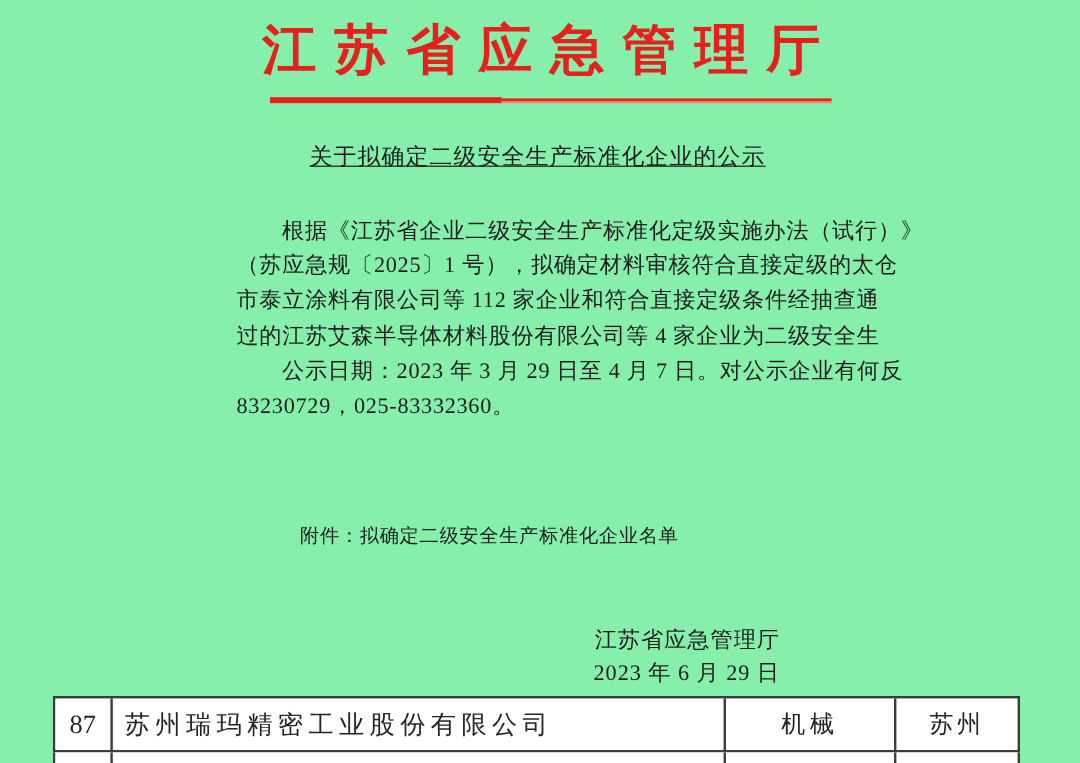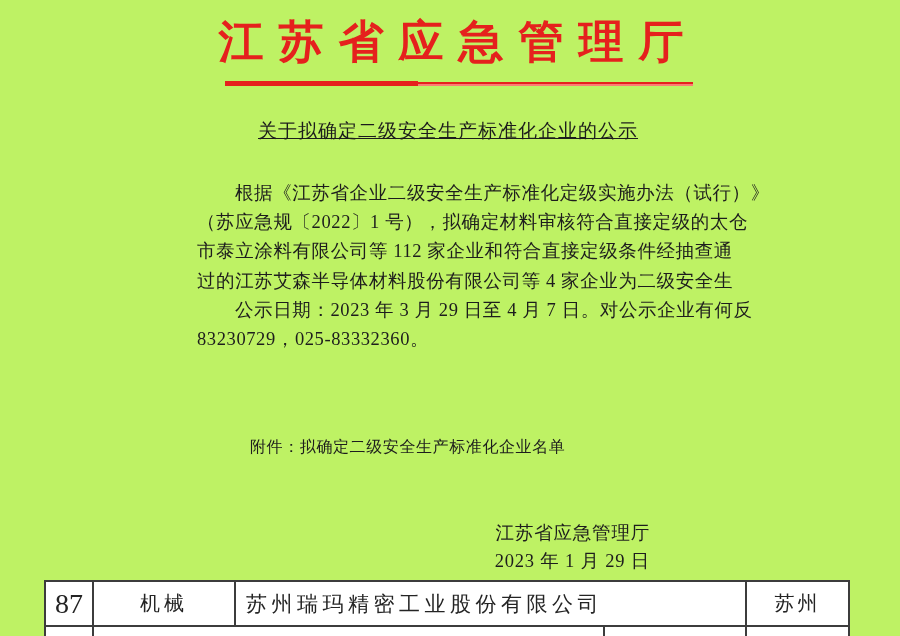--- a/index.html
+++ b/index.html
@@ -1,17 +1,17 @@
 <!DOCTYPE html>
 <html><head>
 <meta charset="utf-8">
 <style>
   html,body { margin:0; padding:0; background:#ffffff; }
   .page {
-    position:relative; width:900px; height:636px; background:#bef264;
+    position:relative; width:900px; height:636px; background:#86efac;
     overflow:hidden; font-family:"Liberation Serif","DejaVu Serif",serif;
     color:#1e1e1e;
   }
 
   
   .masthead {
     position:absolute; left:0; top:16px; width:100%;
     text-align:center; text-indent:17px;
     font-family:"Liberation Sans","DejaVu Sans",sans-serif;
     font-weight:700; font-size:45px; line-height:52px;
@@ -61,21 +61,21 @@
     overflow:hidden;
   }
   .trow {
     display:flex; width:100%; height:47px;
     border:2px solid #3c3c3c; box-sizing:border-box; background:#fff;
   }
   .trow.partial { height:12px; border-top:none; border-bottom:none; }
   .cell { box-sizing:border-box; display:flex; align-items:center; color:#242424; }
   .c-no {
     width:48px; border-right:2px solid #3c3c3c; justify-content:center;
-    font-size:28px;
+    font-size:22px;
   }
   .c-company {
     flex:1; border-right:2px solid #3c3c3c; padding-left:10px;
     font-size:21px; letter-spacing:4.5px; white-space:nowrap; overflow:hidden;
   }
   .c-industry {
     width:142px; border-right:2px solid #3c3c3c; justify-content:center;
     font-size:20px; letter-spacing:4px;
   }
   .c-city {
@@ -88,37 +88,37 @@
 <div class="page">
 
   <div class="masthead">江苏省应急管理厅</div>
   <div class="redline-left"></div>
   <div class="redline-right"></div>
 
   <div class="subtitle">关于拟确定二级安全生产标准化企业的公示</div>
 
   <div class="body-block">
     <div class="line indent">根据《江苏省企业二级安全生产标准化定级实施办法（试行）》</div>
-    <div class="line">（苏应急规〔2022〕1 号），拟确定材料审核符合直接定级的太仓</div>
+    <div class="line">（苏应急规〔2025〕1 号），拟确定材料审核符合直接定级的太仓</div>
     <div class="line">市泰立涂料有限公司等 112 家企业和符合直接定级条件经抽查通</div>
     <div class="line">过的江苏艾森半导体材料股份有限公司等 4 家企业为二级安全生</div>
     <div class="line indent">公示日期：2023 年 3 月 29 日至 4 月 7 日。对公示企业有何反</div>
     <div class="line">83230729，025-83332360。</div>
   </div>
 
   <div class="attachment">附件：拟确定二级安全生产标准化企业名单</div>
 
   <div class="sig-org">江苏省应急管理厅</div>
-  <div class="sig-date">2023 年 1 月 29 日</div>
+  <div class="sig-date">2023 年 6 月 29 日</div>
 
   <div class="table">
     <div class="trow">
       <div class="cell c-no">87</div>
+      <div class="cell c-company">苏州瑞玛精密工业股份有限公司</div>
       <div class="cell c-industry">机械</div>
-      <div class="cell c-company">苏州瑞玛精密工业股份有限公司</div>
       <div class="cell c-city">苏州</div>
     </div>
     <div class="trow partial">
       <div class="cell c-no"></div>
       <div class="cell c-company"></div>
       <div class="cell c-industry"></div>
       <div class="cell c-city"></div>
     </div>
   </div>
 

